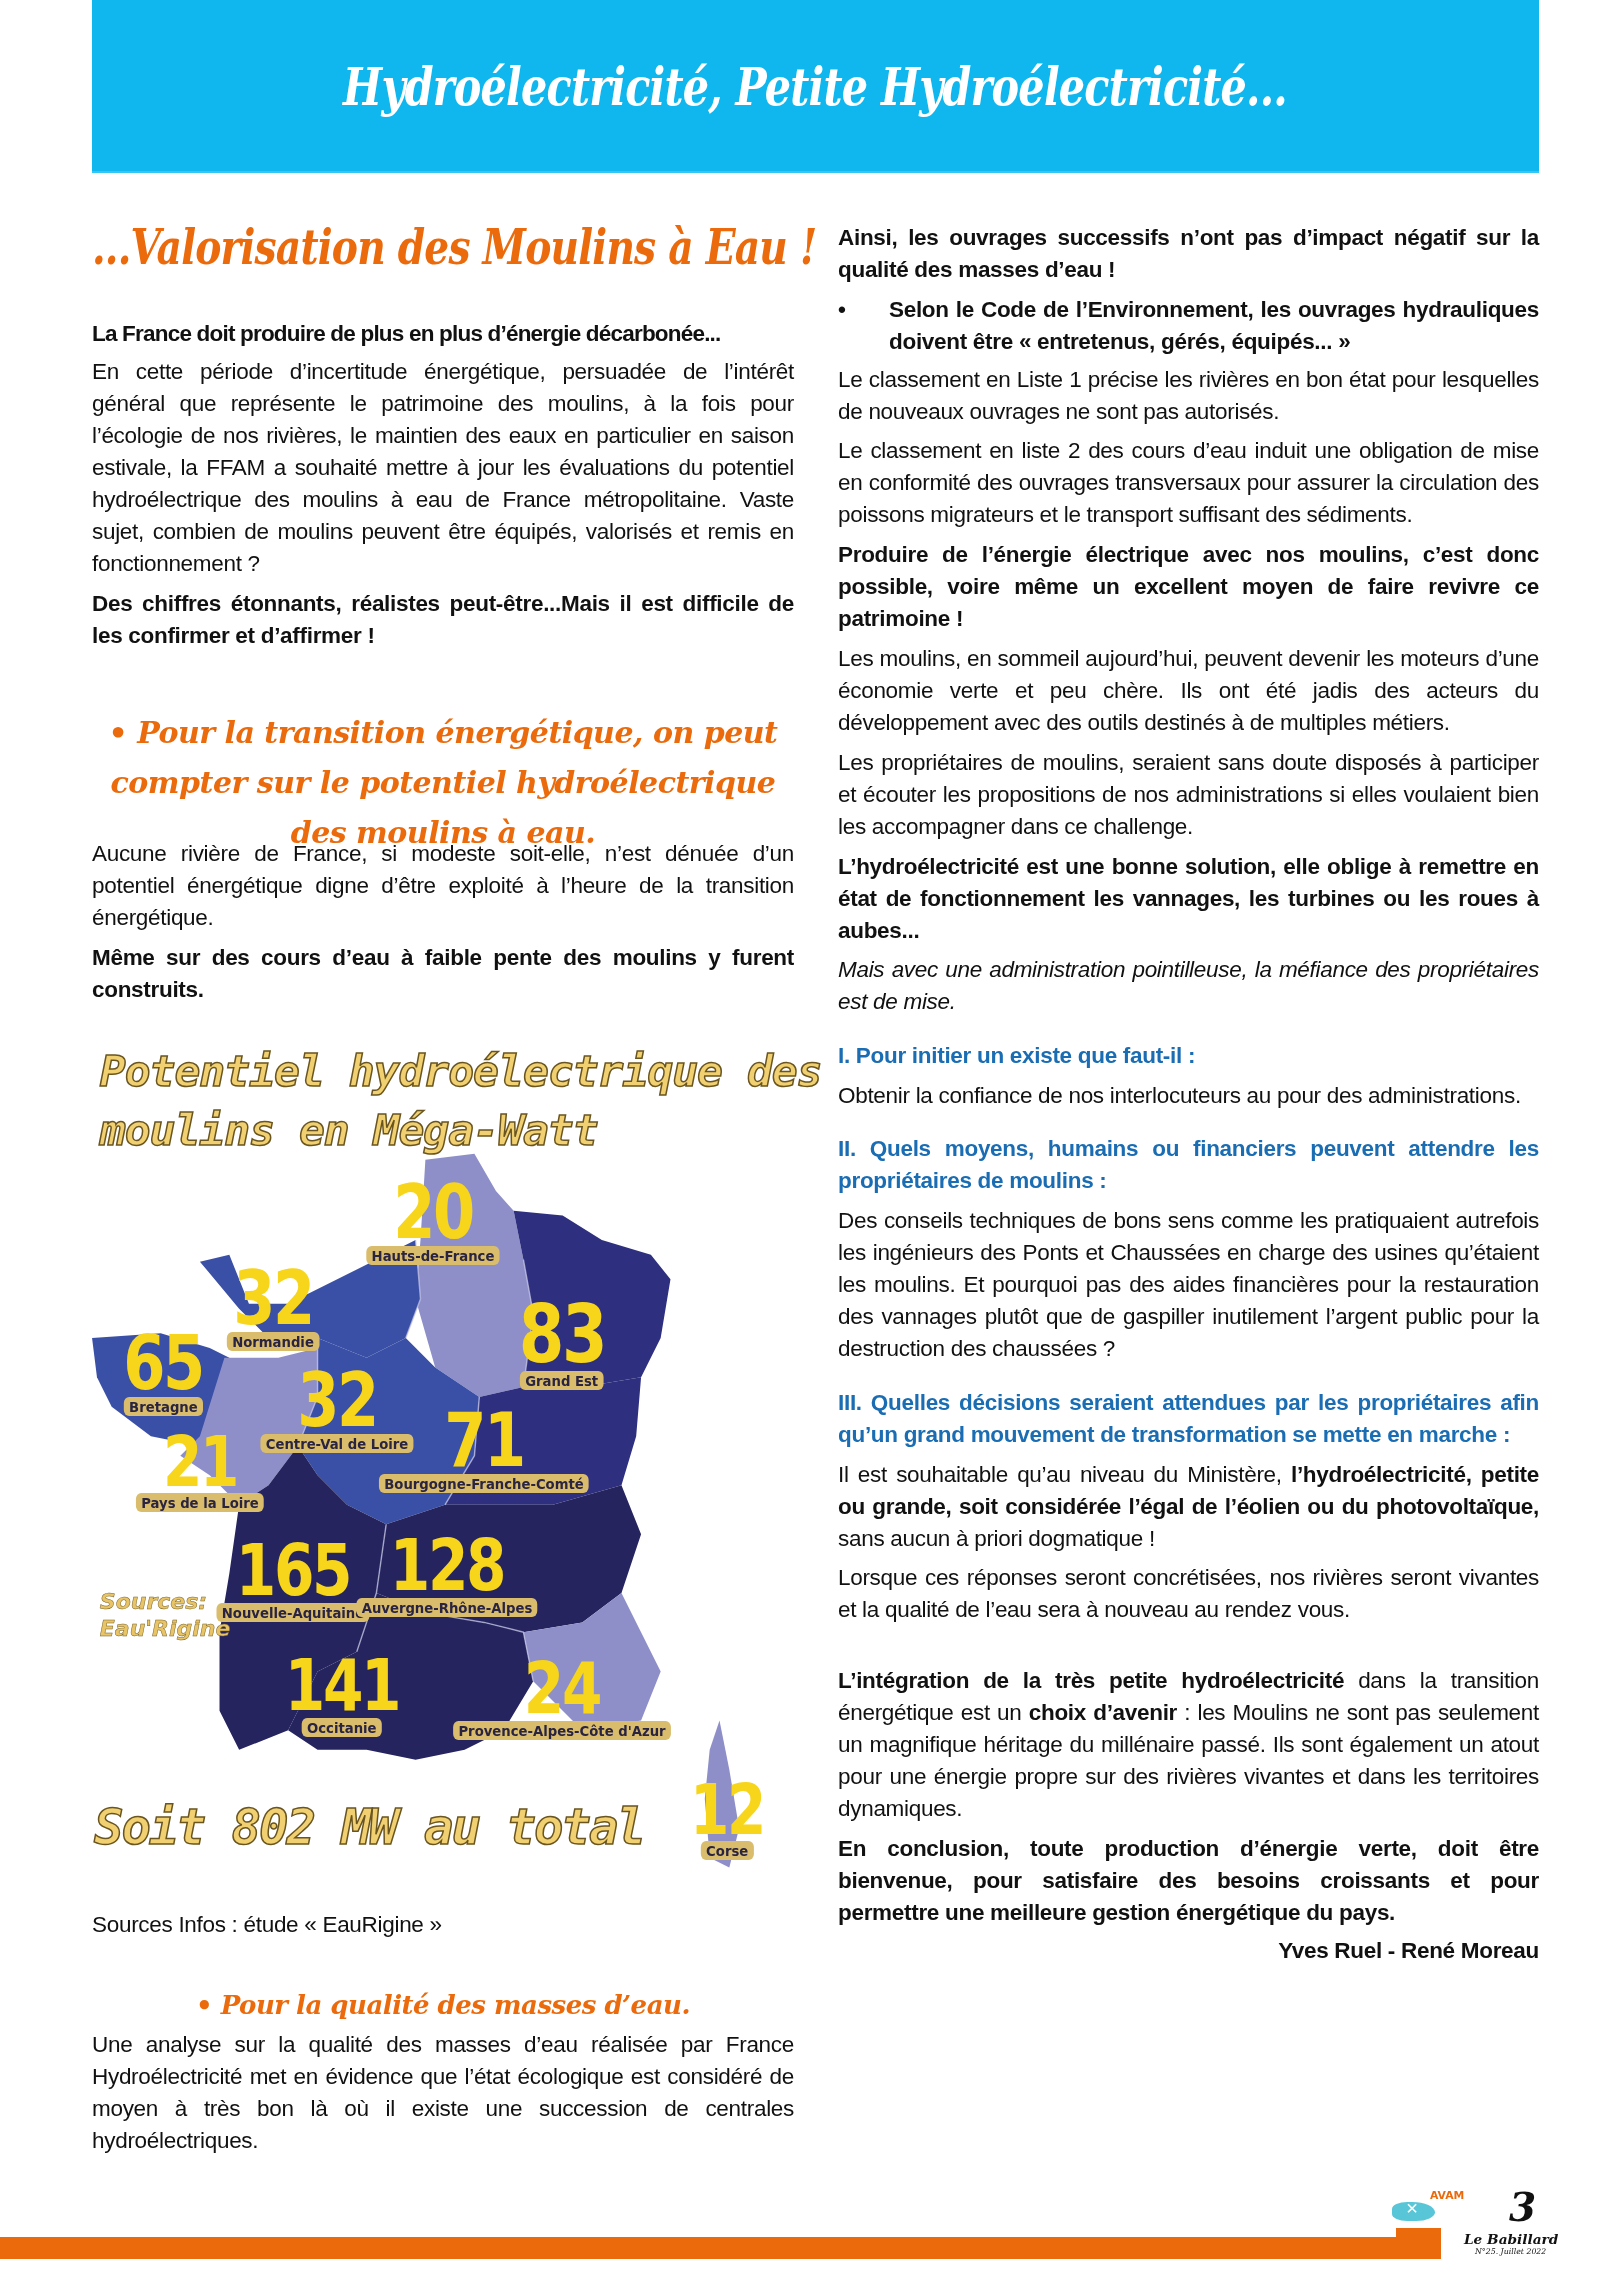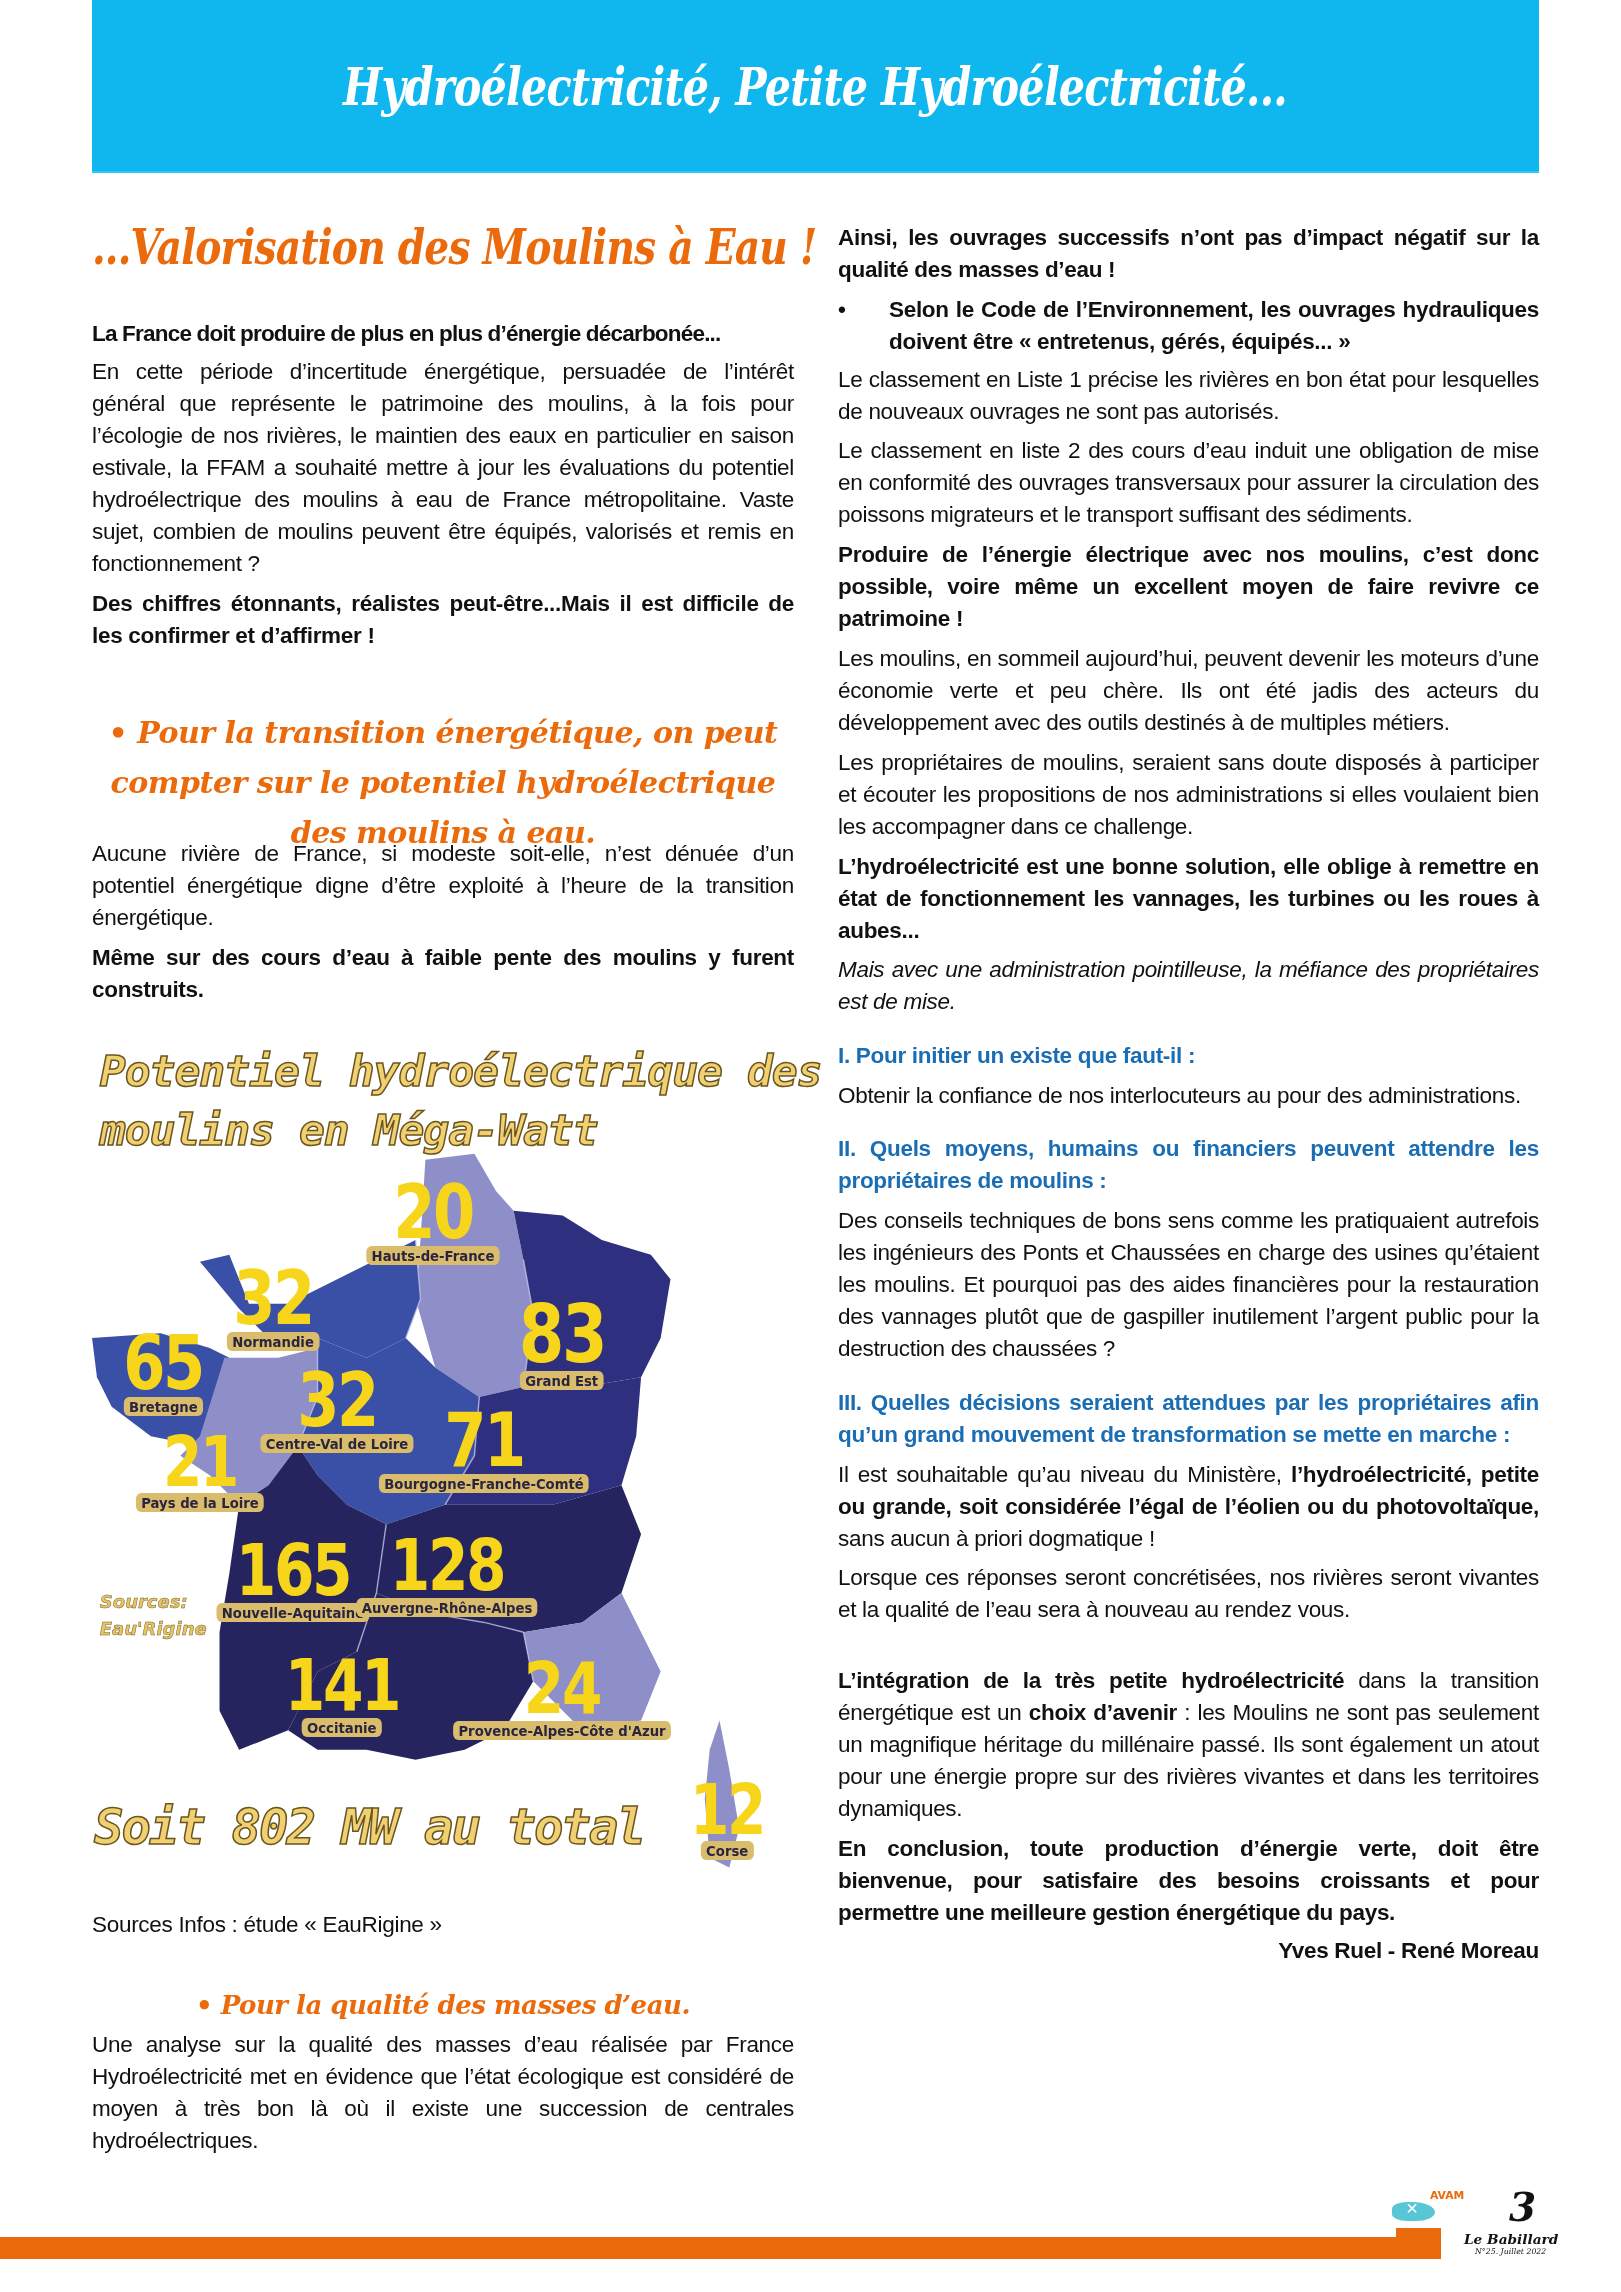--- a/index.html
+++ b/index.html
@@ -23,21 +23,21 @@
   .map { position:absolute; left:92px; top:1044px; width:706px; height:848px; background:#fff; }
   .map svg { position:absolute; left:0; top:0; }
   .map-title { position:absolute; left:7.8px; font-family:"DejaVu Sans Mono", monospace; font-style:italic; font-weight:bold;
                font-size:43px; color:#f0d070; -webkit-text-stroke:1.5px #6a5520; letter-spacing:-1px; white-space:nowrap; }
   .region { position:absolute; text-align:center; transform:translateX(-50%); }
   .region .num { font-family:"DejaVu Sans", sans-serif; font-weight:bold; color:#f7d51a; line-height:0.9;
                  transform:scaleX(0.82); display:block; letter-spacing:-2.9px; }
   .region .lbl { display:inline-block; background:#d9bd6d; color:#2a2440; border-radius:5.9px; padding:1px 5.9px;
                  font-family:"DejaVu Sans", sans-serif; font-weight:bold; font-size:14.7px; white-space:nowrap; transform:scaleX(0.9); }
   .sources-map { position:absolute; left:7.8px; top:544px; font-family:"DejaVu Sans", sans-serif; font-style:italic; font-weight:bold;
-                 font-size:18px; line-height:27.4px; color:#e8c466; -webkit-text-stroke:0.5px #7a6428; }
+                 font-size:22px; line-height:27.4px; color:#e8c466; -webkit-text-stroke:0.5px #7a6428; }
   .total { position:absolute; left:2px; top:755px; font-family:"DejaVu Sans Mono", monospace; font-style:italic; font-weight:bold;
            font-size:49px; color:#f0d070; -webkit-text-stroke:1.5px #6a5520; letter-spacing:-2px; white-space:nowrap; }
   
   .footer-bar { position:absolute; left:0; top:2237px; width:1441px; height:21.6px; background:#ea6a0c; }
   .footer-tab { position:absolute; left:1396px; top:2191px; width:45px; height:68px; background:#ea6a0c; }
   .logo { position:absolute; left:1388px; top:2189px; width:53px; height:39px; background:#fff; }
   .logo .avam { position:absolute; left:2px; top:0; color:#ea6a0c; font-weight:bold; font-size:10.8px; font-family:"DejaVu Sans", sans-serif;margin-left:40px; }
   .logo .shape { position:absolute; left:3.9px; top:12.7px; width:43px; height:19.6px; background:#59c6d8; border-radius:40% 60% 50% 40%; }
   .logo .mill { position:absolute; left:17.6px; top:9.8px; font-size:15.7px; color:#fff; }
   .page-num { position:absolute; left:1509px; top:2184px; font-family:"DejaVu Serif", serif; font-style:italic; font-weight:bold; font-size:39px; color:#111; }

